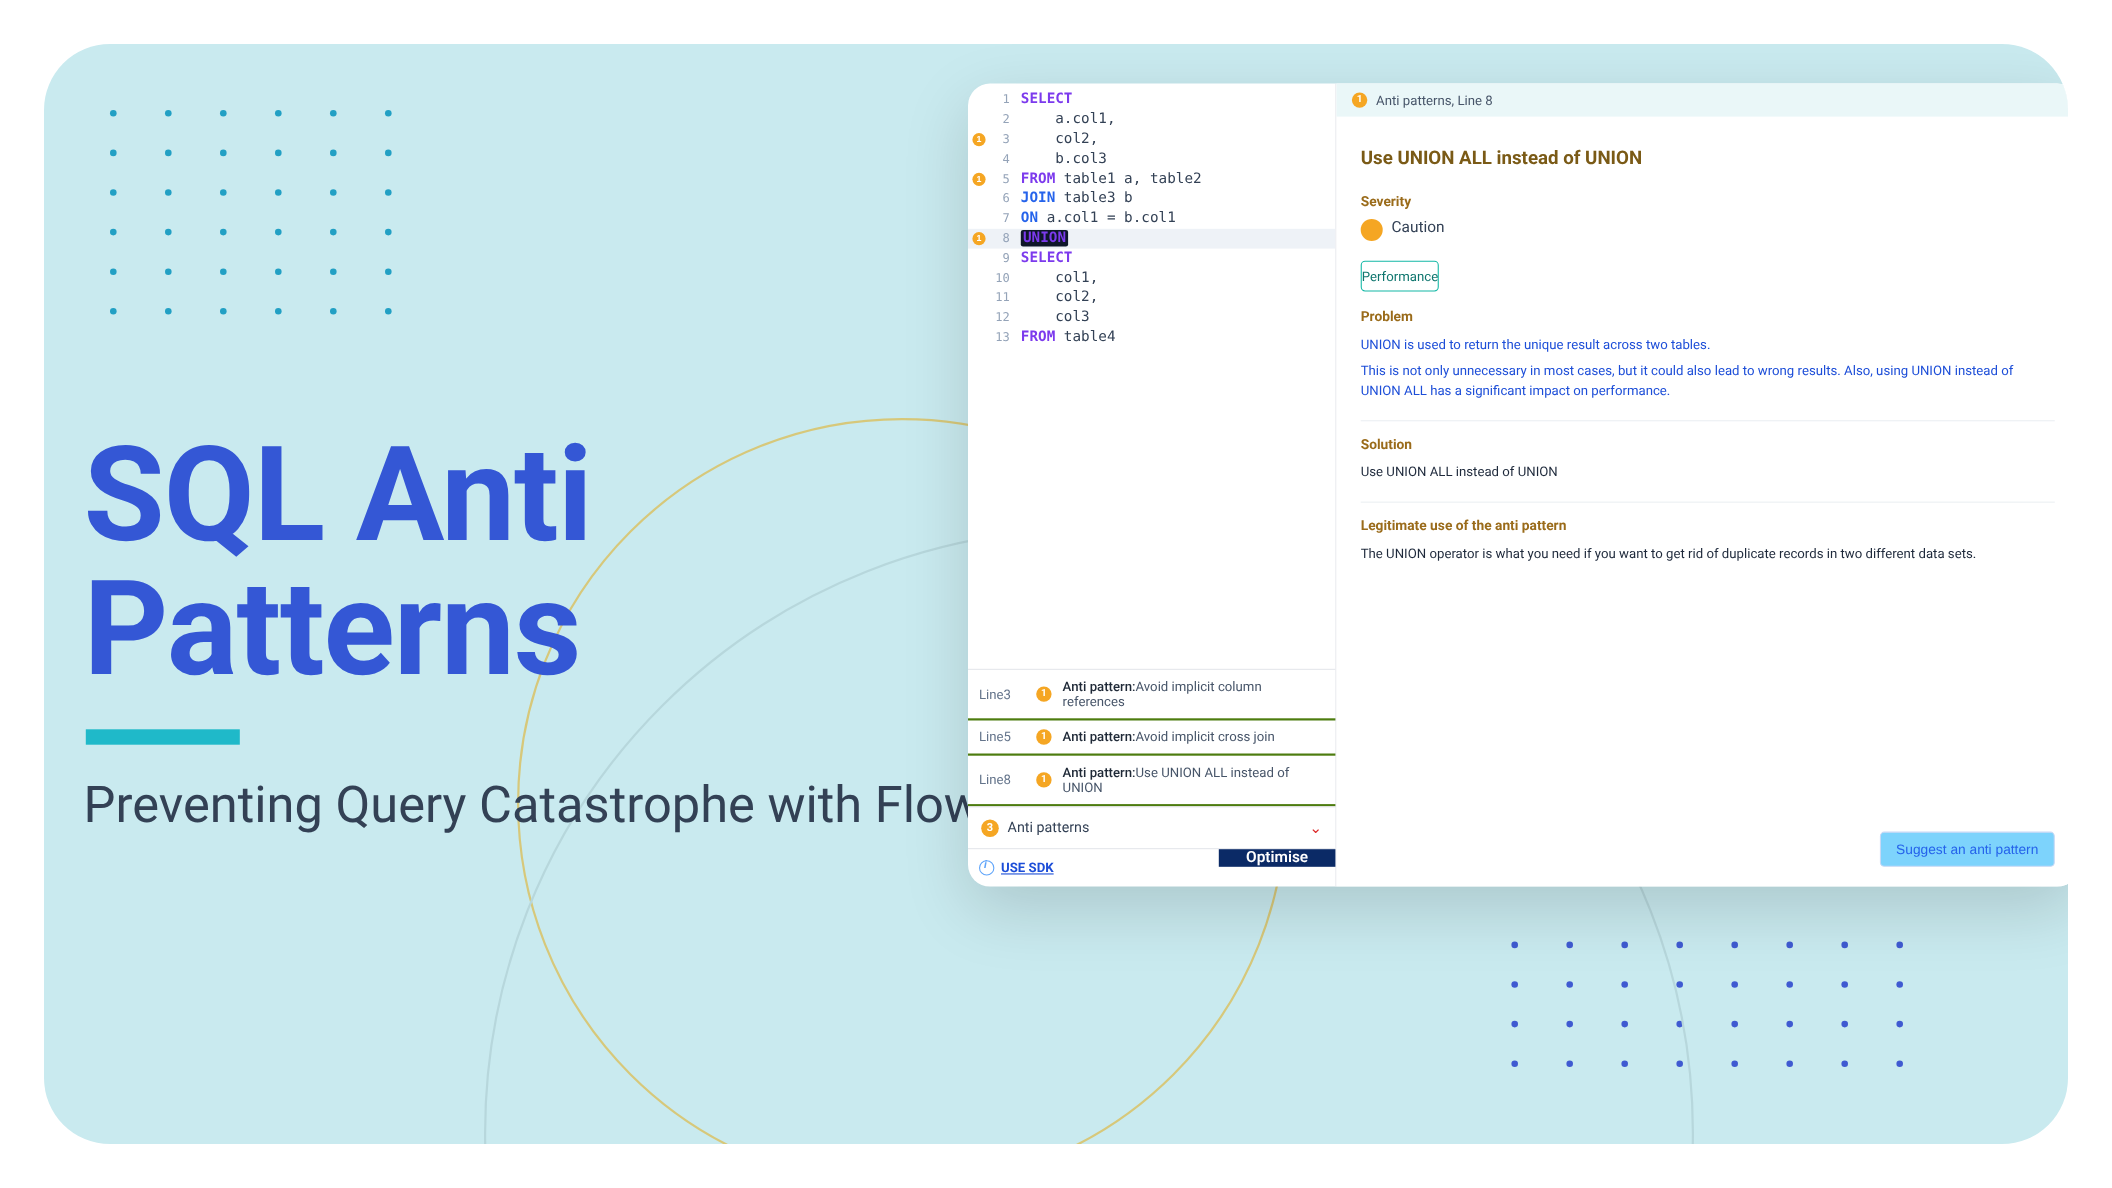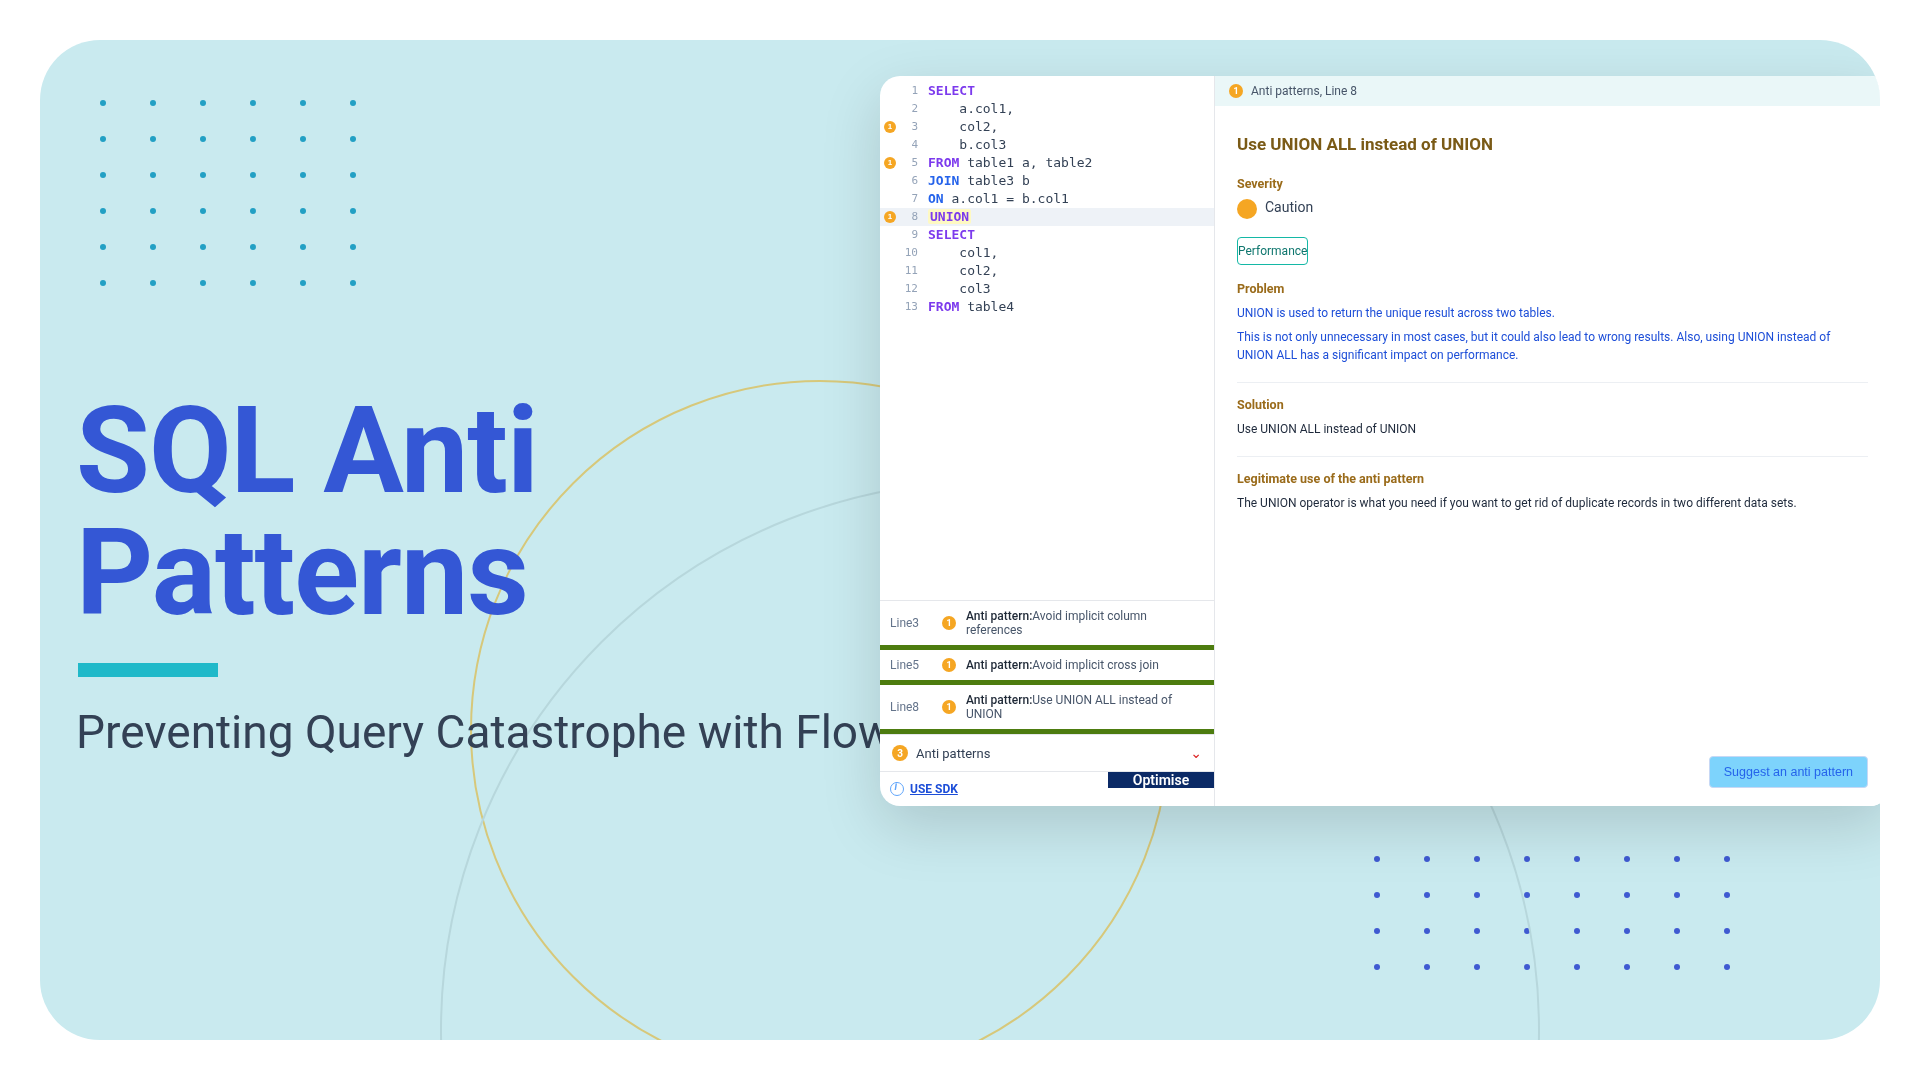--- a/index.html
+++ b/index.html
@@ -45,24 +45,24 @@
   .left-pane { width: 335px; display:flex; flex-direction:column; border-right:1px solid #e5e7eb; }
   .code-area { flex:1; overflow:hidden; font-family: ui-monospace, Menlo, Consolas, monospace; font-size: 13px; line-height: 18px; padding-top:6px;}
   .code-row { display:flex; align-items:center; height:18px; }
   .gutter { width:46px; text-align:right; padding-right:8px; color:#94a3b8; font-size:11px; position:relative;}
   .gutter .dot { position:absolute; left:4px; top:3px; width:12px; height:12px; background:#f5a623; border-radius:50%; font-size:8px; color:#fff; display:flex; align-items:center; justify-content:center; font-family:Arial; font-weight:700;}
   .code-text { flex:1; white-space: pre; padding-left: 2px;}
   .kw { color:#7c3aed; font-weight:600;}
   .kw2 { color:#2563eb; font-weight:600;}
   .plain { color:#334155; }
   .code-row.hl { background:#eef2f7; }
-  .code-row.hl .code-text .kw { background: #fef9c3; padding:0 2px; border-radius:2px;}
+  .code-row.hl .code-text .kw { background: #0f172a; padding:0 2px; border-radius:2px;}
   
   .issues { border-top:1px solid #e5e7eb; }
-  .issue-row { display:flex; align-items:center; gap:10px; padding:8px 10px; font-size:12px; color:#475569; border-bottom:5px solid #4d7c0f;}
+  .issue-row { display:flex; align-items:center; gap:10px; padding:8px 10px; font-size:12px; color:#475569; border-bottom:2px solid #4d7c0f;}
   .issue-row .lineno { width:42px; color:#64748b;}
   .issue-row .badge { width:14px; height:14px; background:#f5a623; color:#fff; border-radius:50%; font-size:9px; display:flex; align-items:center; justify-content:center; font-weight:700;}
   .issue-row .issue-text { flex:1; }
   .issue-row .issue-text b { color:#1f2937; font-weight:500;}
   .summary { display:flex; align-items:center; justify-content:space-between; padding:10px 12px; border-top:1px solid #e5e7eb;}
   .summary .lft { display:flex; align-items:center; gap:8px; font-size:13px; color:#334155;}
   .summary .lft .badge { width:16px; height:16px; background:#f5a623; border-radius:50%; color:#fff; font-size:10px; display:flex; align-items:center; justify-content:center; font-weight:700;}
   .summary .chev { color:#dc2626; font-size:14px;}
   .bottom-bar { display:flex; align-items:flex-start; border-top:1px solid #e5e7eb;}
   .use-sdk { flex:1; display:flex; align-items:center; gap:6px; padding:10px 10px; color:#1d4ed8; font-size:12px; font-weight:700; text-decoration: underline;}

